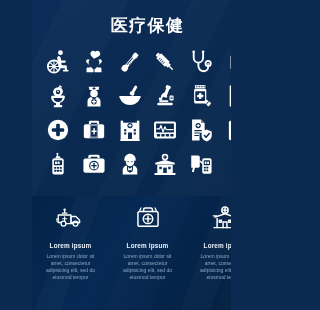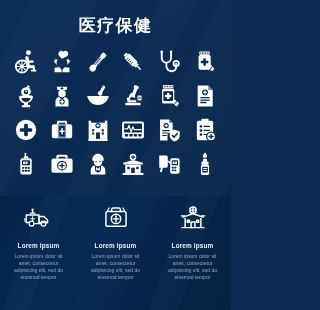--- a/index.html
+++ b/index.html
@@ -1,21 +1,21 @@
 <!DOCTYPE html>
 <html><head>
 <meta charset="utf-8">
 <style>
   html,body{margin:0;padding:0;}
   body{
     width:231px;height:310px;overflow:hidden;
     font-family:"Liberation Sans","DejaVu Sans",sans-serif;
     background:#0a2a52;
   }
-  .poster{position:relative;width:231px;height:310px;overflow:hidden;}
+  .poster{position:relative;width:231px;height:310px;overflow:hidden;margin-left:32px;}
 
   
   .top{
     position:absolute;left:0;top:0;width:231px;height:196px;
     background:linear-gradient(145deg,#0c2d58 0%,#0a2a52 45%,#09274c 100%);
     overflow:hidden;
   }
   .top-streak{position:absolute;background:rgba(255,255,255,.018);transform:rotate(26deg);}
   .s1{width:60px;height:300px;left:-10px;top:-60px;}
   .s2{width:34px;height:300px;left:128px;top:-80px;}

